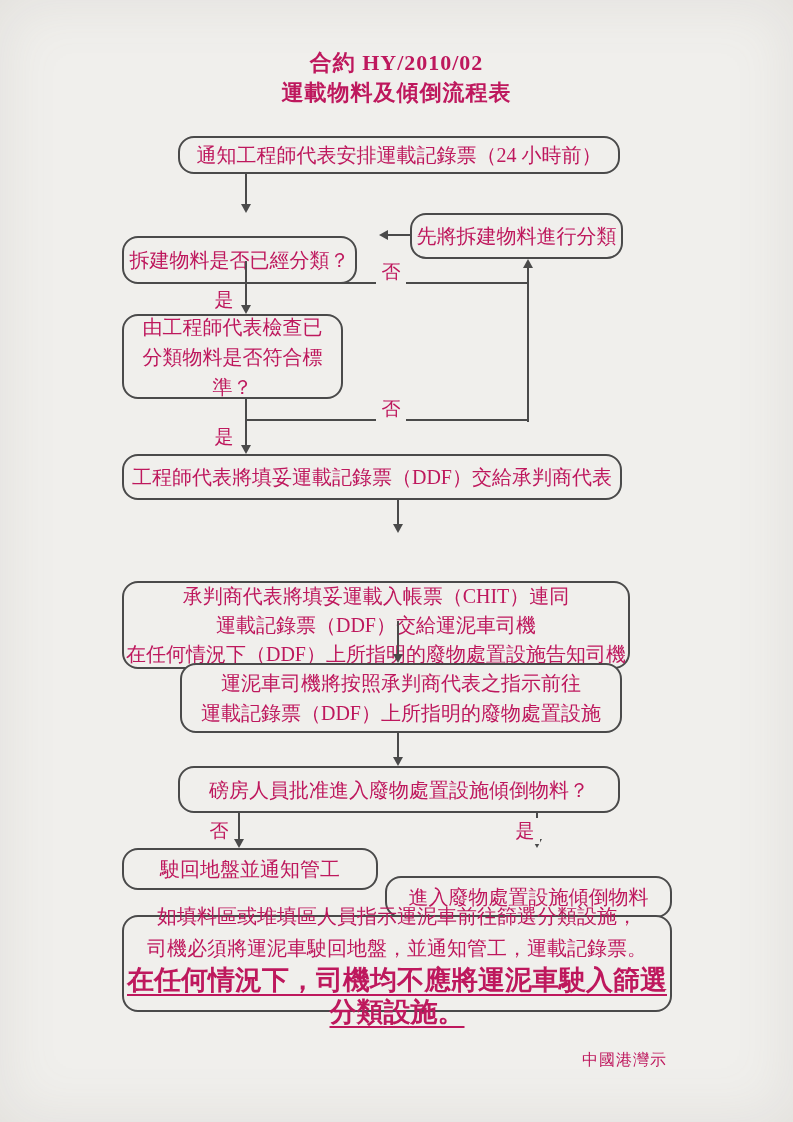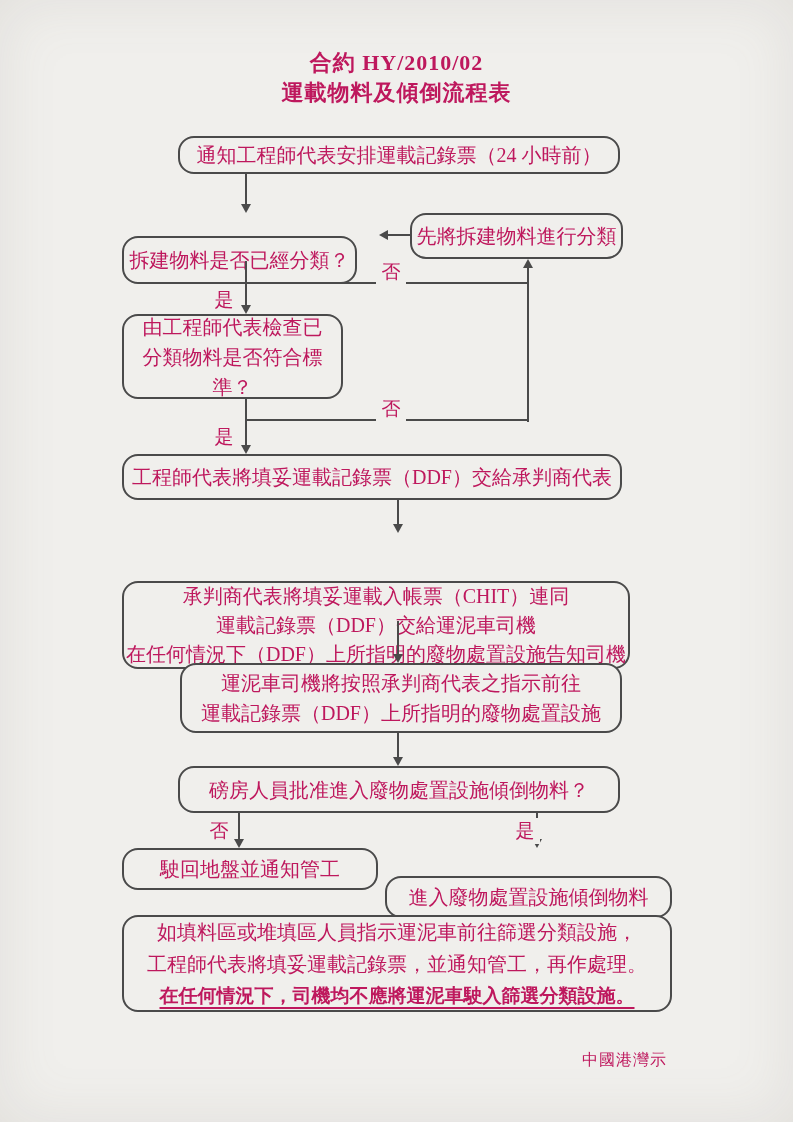--- a/index.html
+++ b/index.html
@@ -58,21 +58,21 @@
   }
   .branch-label {
     position: absolute;
     width: 30px;
     text-align: center;
     font-size: 19px;
     background: #f0efec;
   }
   .note-line3 {
     font-weight: 700;
-    font-size: 19px;
+    font-size: 27px;
     text-decoration: underline;
     text-decoration-thickness: 2px;
     text-underline-offset: 5px;
   }
   .footer-text {
     position: absolute;
     font-size: 16px;
     letter-spacing: 1px;
   }
 </style>
@@ -160,19 +160,19 @@
   <div class="flow-box" style="left:122px; top:848px; width:256px; height:42px;">
     <div>駛回地盤並通知管工</div>
   </div>
 
   <div class="flow-box" style="left:385px; top:848px; width:287px; height:42px;margin-top:28px;">
     <div>進入廢物處置設施傾倒物料</div>
   </div>
 
   <div class="flow-box" style="left:122px; top:915px; width:550px; height:97px; line-height:32px;">
     <div>如填料區或堆填區人員指示運泥車前往篩選分類設施，</div>
-    <div>工程師代表將填妥運載記錄票，並通知管工，再作處理。</div>
+    <div>司機必須將運泥車駛回地盤，並通知管工，運載記錄票。</div>
     <div class="note-line3">在任何情況下，司機均不應將運泥車駛入篩選分類設施。</div>
   </div>
 
   <div class="footer-text" style="left:582px; top:1050px;">中國港灣示</div>
 
 </div>
 
 </body></html>

